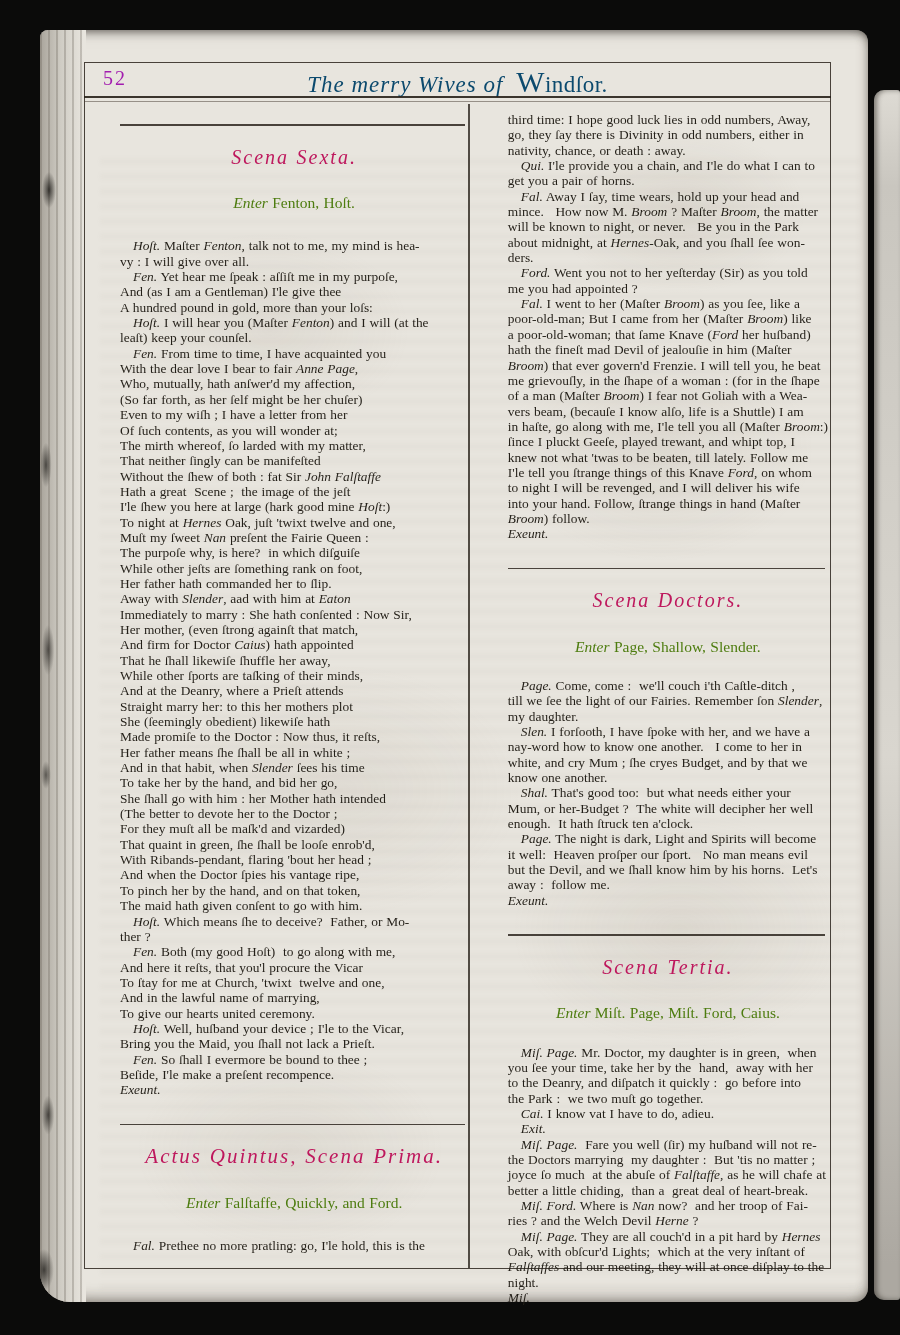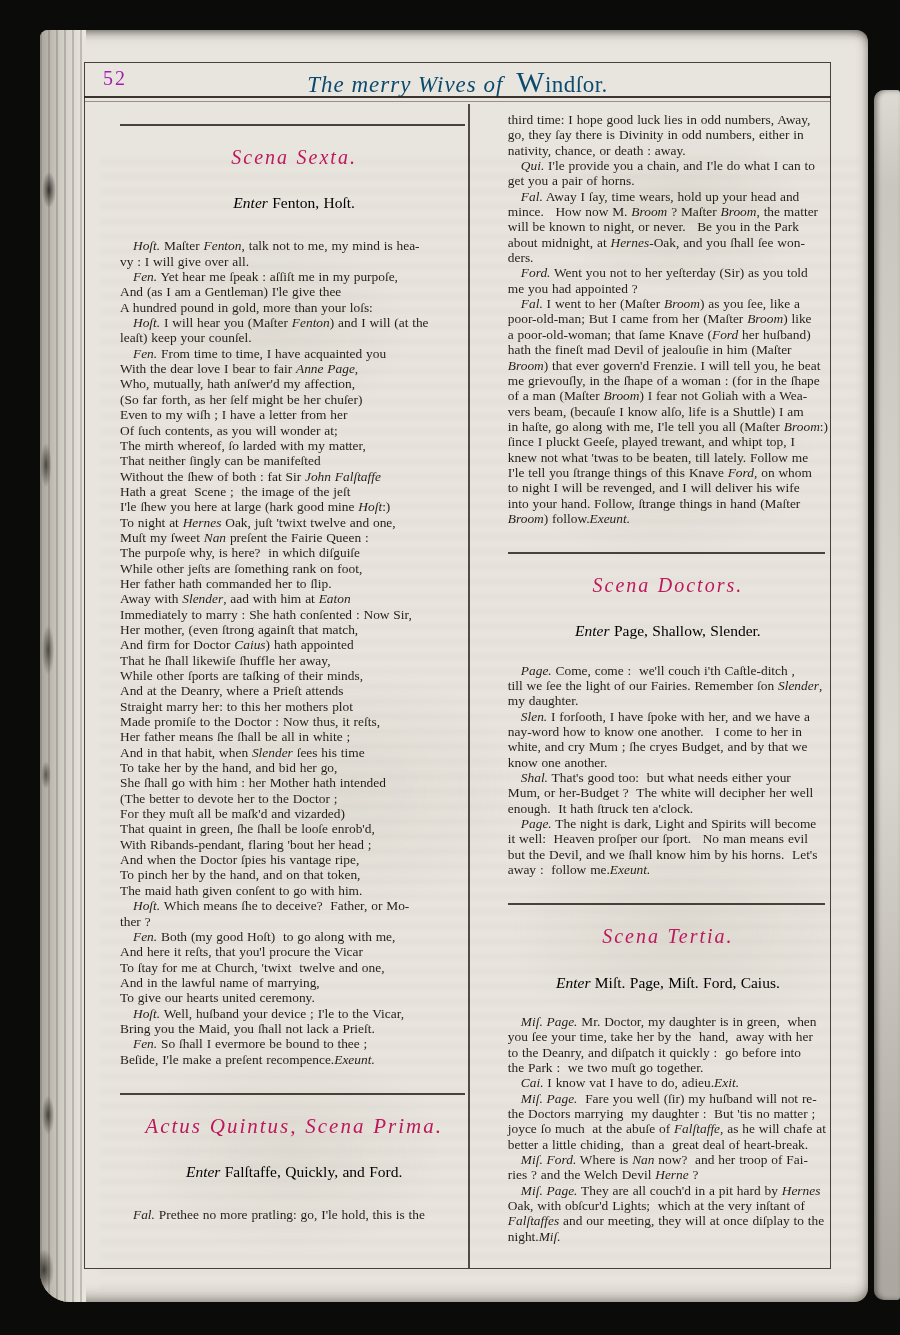--- a/index.html
+++ b/index.html
@@ -77,27 +77,27 @@
   .divider{width:1.6px;background:rgba(43,36,29,.8);}
   .col.right{flex:1;padding-left:9px;padding-right:2px;box-sizing:border-box;}
   .rule{height:1.7px;background:rgba(45,38,30,.85);margin-top:22px;width:99%;}
   .col > .rule:first-child{margin-top:20px;}
   .line-group + .rule{margin-top:26px;}
   .scene-heading{
     text-align:center;font-style:italic;font-size:20px;letter-spacing:2px;
     color:#be185d;margin-top:24px;
   }
   .scene-heading.big{font-size:21px;}
-  .stage{text-align:center;font-size:15.5px;margin-top:30px;color:#000000;}
+  .stage{text-align:center;font-size:15.5px;margin-top:30px;color:#4d7c0f;}
   .line-group{margin-top:28px;}
   .col.right > .line-group:first-child{margin-top:8px;}
   .col.right .line-group{margin-top:24px;}
   .line{white-space:pre;}
   .line.ind{padding-left:13px;}
-  .line.flexline{display:flex;justify-content:flex-start;}
+  .line.flexline{display:flex;justify-content:space-between;flex-direction:column;}
   .line.flexline .right{padding-right:4px;}
 </style>
 </head>
 <body>
 
 <div class="paper">
   <div class="binding"></div>
   <div class="mottle"></div>
   <div class="ghost"></div>
   <div class="smudges"></div>
@@ -143,20 +143,21 @@
             <div class="line">While other jeſts are ſomething rank on foot,</div>
             <div class="line">Her father hath commanded her to ſlip.</div>
             <div class="line">Away with <i>Slender</i>, aad with him at <i>Eaton</i></div>
             <div class="line">Immediately to marry : She hath conſented : Now Sir,</div>
             <div class="line">Her mother, (even ſtrong againſt that match,</div>
             <div class="line">And firm for Doctor <i>Caius</i>) hath appointed</div>
             <div class="line">That he ſhall likewiſe ſhuffle her away,</div>
             <div class="line">While other ſports are taſking of their minds,</div>
             <div class="line">And at the Deanry, where a Prieſt attends</div>
             <div class="line">Straight marry her: to this her mothers plot</div>
+            <div class="line">She (ſeemingly obedient) likewiſe hath</div>
             <div class="line">Made promiſe to the Doctor : Now thus, it reſts,</div>
             <div class="line">Her father means ſhe ſhall be all in white ;</div>
             <div class="line">And in that habit, when <i>Slender</i> ſees his time</div>
             <div class="line">To take her by the hand, and bid her go,</div>
             <div class="line">She ſhall go with him : her Mother hath intended</div>
             <div class="line">(The better to devote her to the Doctor ;</div>
             <div class="line">For they muſt all be maſk'd and vizarded)</div>
             <div class="line">That quaint in green, ſhe ſhall be looſe enrob'd,</div>
             <div class="line">With Ribands-pendant, flaring 'bout her head ;</div>
             <div class="line">And when the Doctor ſpies his vantage ripe,</div>

